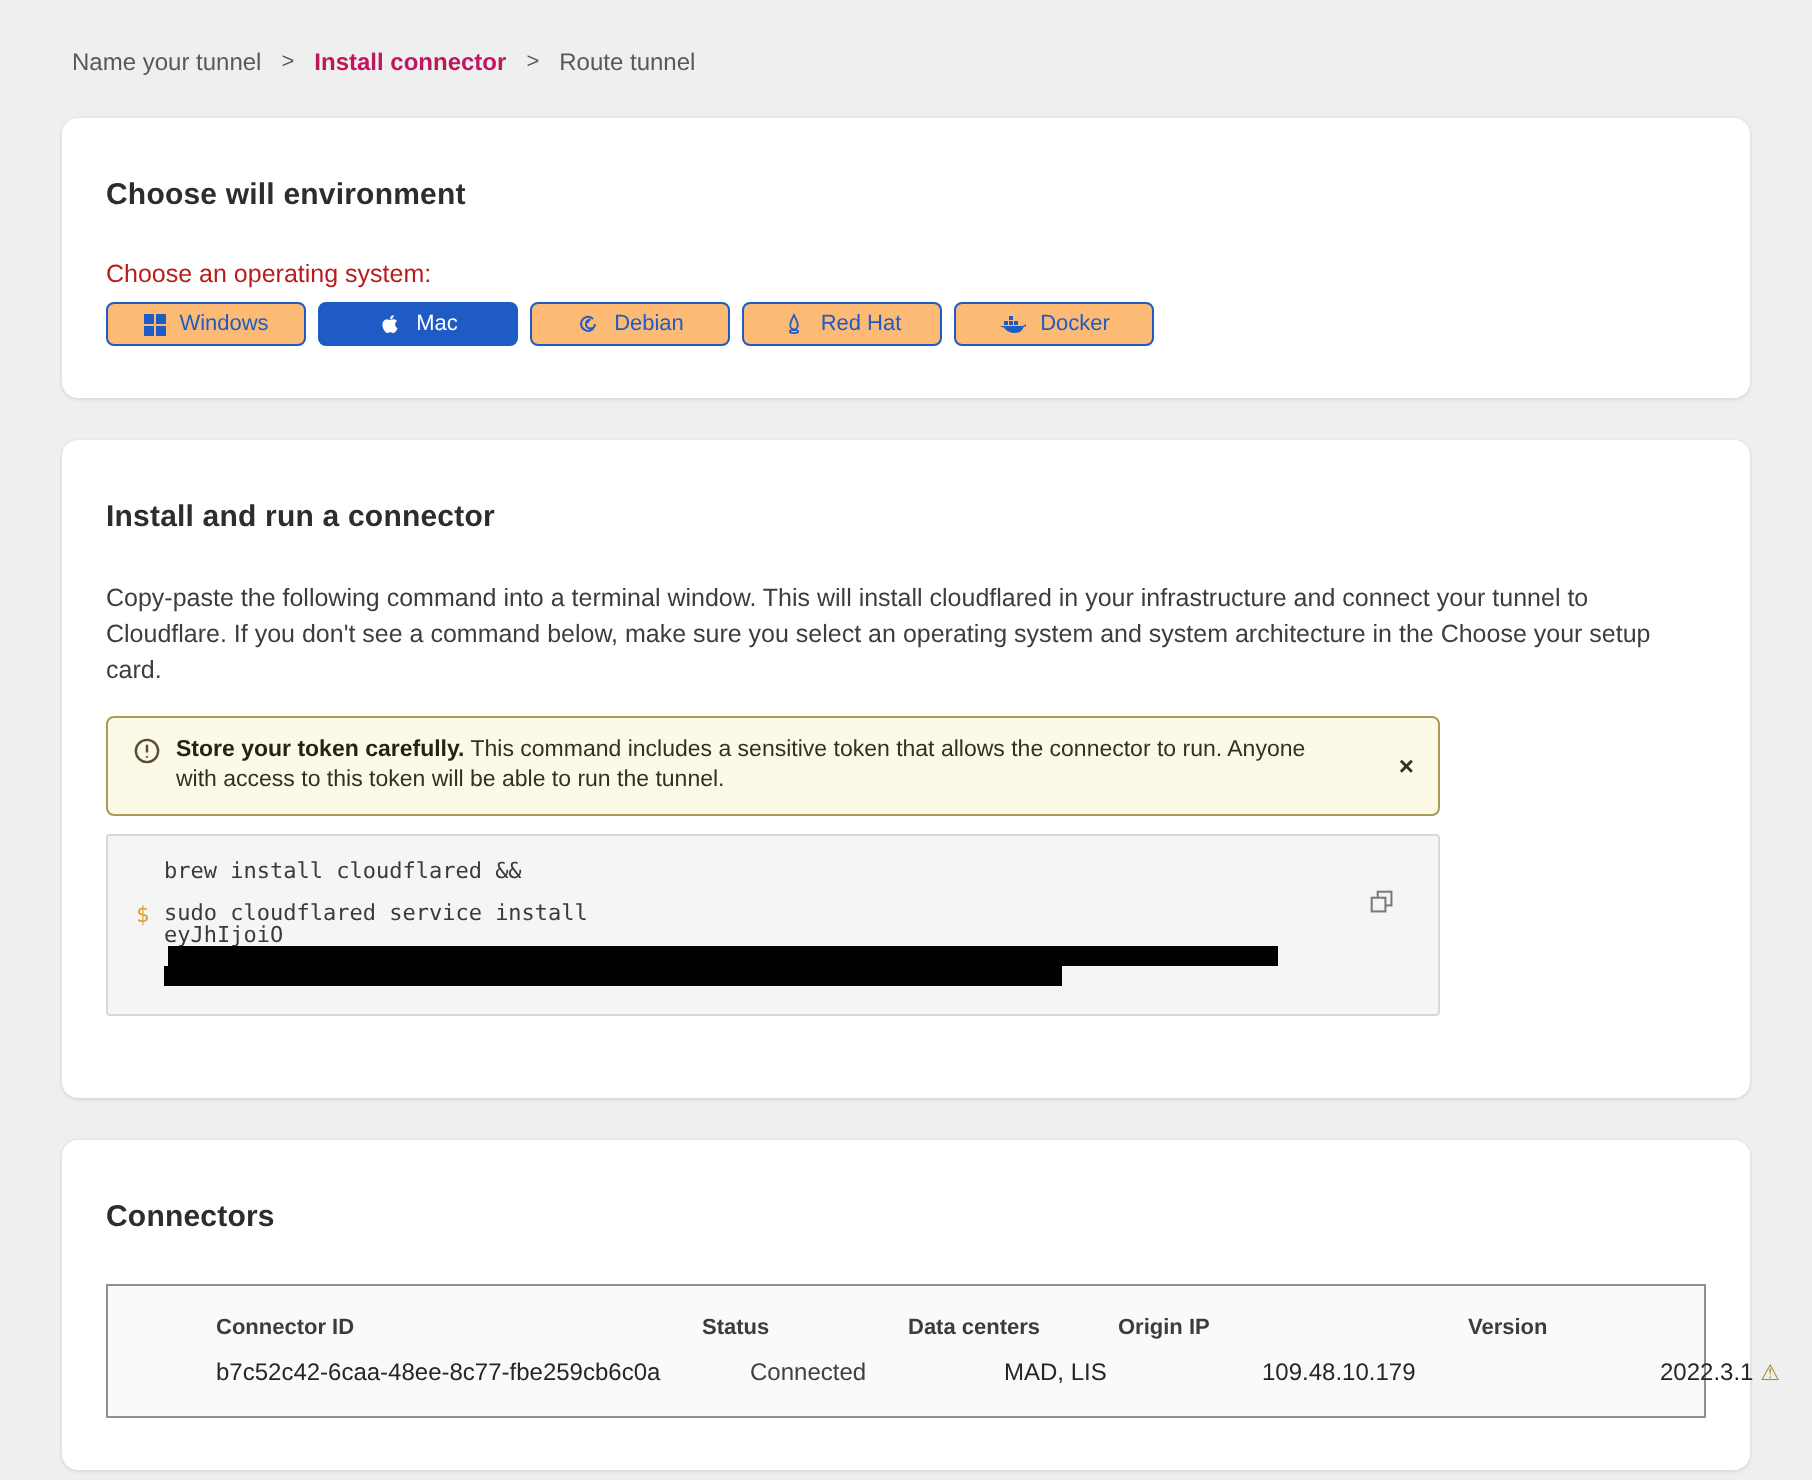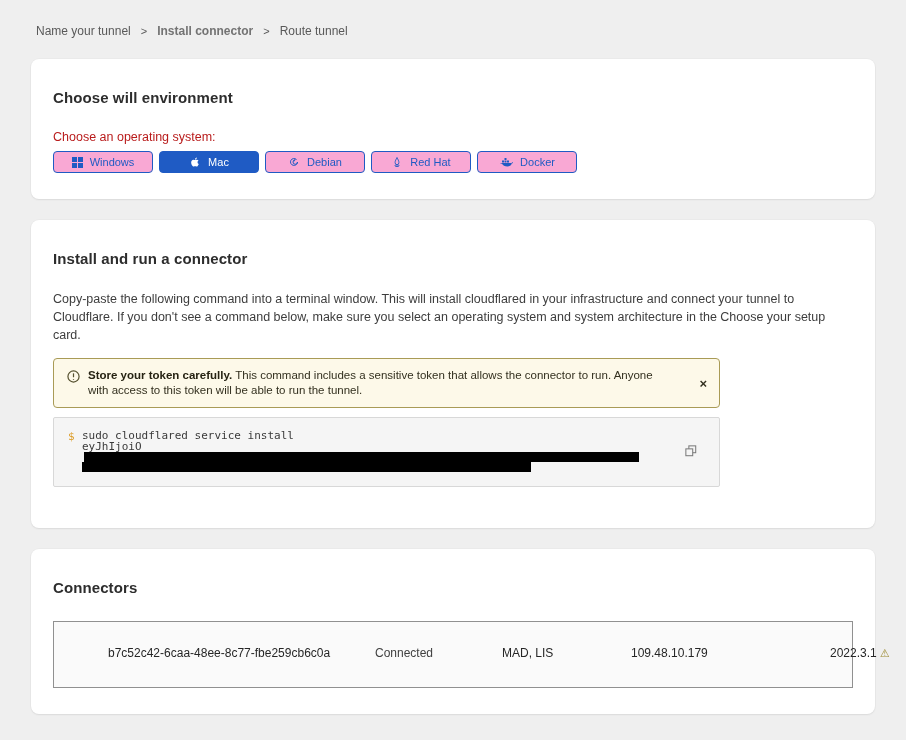--- a/index.html
+++ b/index.html
@@ -10,21 +10,21 @@
     color: #404040;
     overflow: hidden;
   }
 
   
   .breadcrumb {
     display: flex; align-items: center; gap: 10px;
     padding: 24px 0 0 36px; font-size: 12px; color: #595959;
   }
   .breadcrumb .crumb { cursor: default; }
-  .breadcrumb .crumb.active { font-weight: bold; color: #737373; }
+  .breadcrumb .crumb.active { font-weight: bold; color: #be185d; }
   .breadcrumb .sep { color: #595959; font-size: 11px; }
 
   
   .card {
     background: #fff;
     border-radius: 8px;
     margin: 21px 31px 0 31px;
     box-shadow: 0 1px 2px rgba(0,0,0,0.07), 0 0 0 1px rgba(0,0,0,0.02);
     padding: 30px 22px 26px 22px;
   }
@@ -32,21 +32,21 @@
     font-size: 15px; font-weight: bold; color: #2d2d2d; letter-spacing: .1px;
   }
 
   
   .os-label { font-size: 12.5px; color: #b91c1c; margin-top: 24px; }
   .os-row { display: flex; gap: 6px; margin-top: 7px; }
   .os-btn {
     width: 100px; height: 22px;
     display: flex; align-items: center; justify-content: center; gap: 7px;
     border: 1px solid #1f5bc4; border-radius: 4px;
-    background: #f9a8d4; color: #1f5bc4;
+    background: #fdba74; color: #1f5bc4;
     font-size: 11px; font-family: inherit; cursor: pointer;
   }
   .os-btn.selected { background: #1f5bc4; color: #fff; }
   .os-btn svg { display: block; }
 
   
   .card-install { padding-bottom: 41px; }
   .desc {
     font-size: 12.5px; line-height: 18px; color: #3d3d3d;
     margin-top: 23px; max-width: 800px;
@@ -193,20 +193,24 @@
       </svg>
     </span>
     <span class="warn-text">
       <b>Store your token carefully.</b>
       <span>This command includes a sensitive token that allows the connector to run. Anyone with access to this token will be able to run the tunnel.</span>
     </span>
     <button class="warn-close">×</button>
   </div>
 
   <div class="code-block">
+    <div class="code-line first">
+      <span class="code-gutter"></span>
+      <span class="code-body">brew install cloudflared &amp;&amp;</span>
+    </div>
     <div class="code-line">
       <span class="code-gutter">$</span>
       <span class="code-body">
         <span>sudo cloudflared service install</span>
         <div class="token-line">
           <span>eyJhIjoiO</span><span class="redact r1"></span>
           <span class="redact r2"></span>
         </div>
       </span>
     </div>
@@ -216,20 +220,27 @@
         <rect x="1" y="4.5" width="8" height="8" fill="#f5f5f5"></rect>
       </svg>
     </button>
   </div>
 </section>
 
 <section class="card card-connectors">
   <h2>Connectors</h2>
 
   <div class="conn-table">
+    <div class="conn-row conn-head">
+      <div class="col-id">Connector ID</div>
+      <div class="col-status">Status</div>
+      <div class="col-dc">Data centers</div>
+      <div class="col-ip">Origin IP</div>
+      <div class="col-version">Version</div>
+    </div>
     <div class="conn-row conn-values">
       <div class="col-id">b7c52c42-6caa-48ee-8c77-fbe259cb6c0a</div>
       <div class="col-status status-connected">Connected</div>
       <div class="col-dc">MAD, LIS</div>
       <div class="col-ip">109.48.10.179</div>
       <div class="col-version">
         <span>2022.3.1</span>
         <span class="version-warn">⚠</span>
       </div>
     </div>

